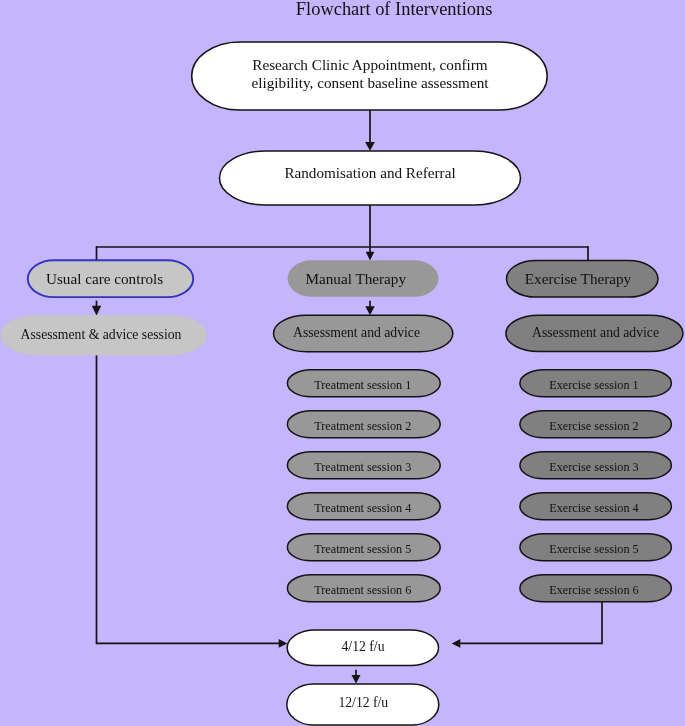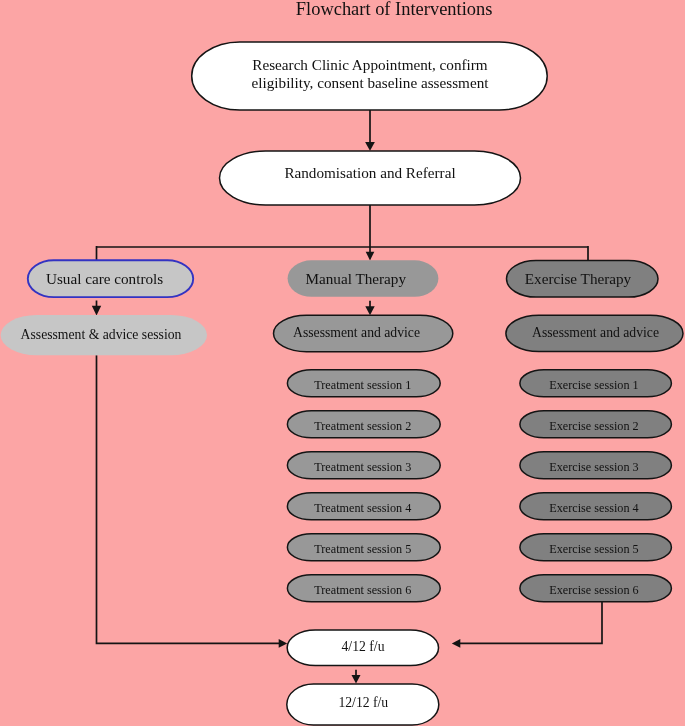--- a/index.html
+++ b/index.html
@@ -1,19 +1,19 @@
 <!DOCTYPE html>
 <html><head>
 <meta charset="utf-8">
 <title>Flowchart of Interventions</title>
 <style>
   html, body { margin:0; padding:0; background:#ffffff; }
   body { width:685px; height:726px; overflow:hidden;
          font-family:"Liberation Serif", serif; color:#1a1a1a; }
-  #stage { position:relative; width:685px; height:726px; background:#fca5a5; }
+  #stage { position:relative; width:685px; height:726px; background:#c4b5fd; }
   svg#chart { display:block; }
   text { font-family:"Liberation Serif", serif; fill:#111111; text-anchor:middle; }
   .ttl  { font-size:18.45px; }
   .lg   { font-size:15.2px; }
   .md   { font-size:13.7px; }
   .sm   { font-size:12.2px; }
   .conn { fill:none; stroke:#141414; stroke-width:1.7; }
   .ah   { fill:#141414; stroke:none; }
 </style>
 </head>

